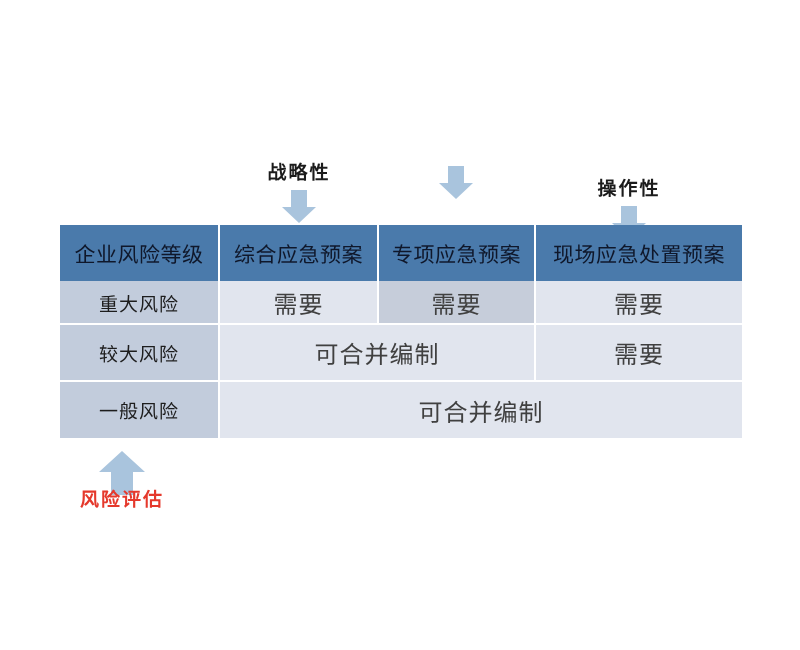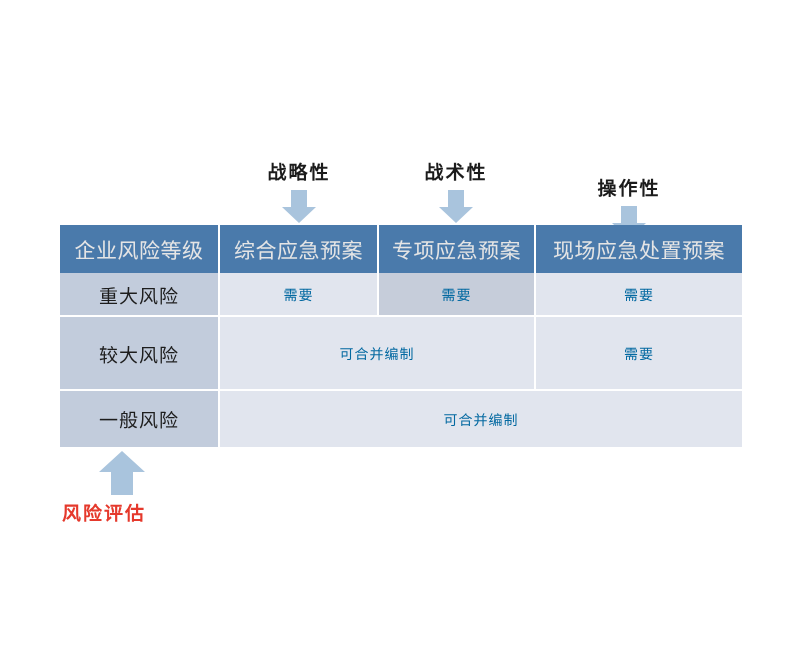--- a/index.html
+++ b/index.html
@@ -63,63 +63,63 @@
   #matrix td, #matrix th {
     padding: 0;
     margin: 0;
     text-align: center;
     vertical-align: middle;
     font-weight: normal;
   }
 
   .hdr {
     background: #4a7aab;
-    color: #e5e5e5;
-    height: 48px;
+    color: #0f172a;
+    height: 56px;
     font-size: 21px;
     letter-spacing: 0.5px;
     border-right: 2px solid #ffffff;
     white-space: nowrap;
   }
   .hdr.last { border-right: none; }
 
   .rowhdr {
     background: #c2ccdc;
     color: #1d1d1d;
     font-size: 19px;
     letter-spacing: 1px;
     border-right: 2px solid #ffffff;
     border-bottom: 2px solid #ffffff;
     white-space: nowrap;
   }
   .cell {
     background: #e1e5ee;
-    color: #0369a1;
-    font-size: 14px;
+    color: #404040;
+    font-size: 24px;
     letter-spacing: 1px;
     border-right: 2px solid #ffffff;
     border-bottom: 2px solid #ffffff;
     white-space: nowrap;
   }
   .cell.last { border-right: none; }
   .cell.hl { background: #c6cdda; }
   .cell.nob { border-bottom: none; }
   .rowhdr.nob { border-bottom: none; font-family: Liberation Mono, monospace; }
 
   .r1 { height: 43px; }
-  .r2 { height: 74px; }
+  .r2 { height: 57px; }
   .r3 { height: 57px; }
 
   
   #risk-assess {
     position: absolute;
     left: 62px;
-    top: 498px;
+    top: 484px;
     width: 120px;
-    text-align: left;
+    text-align: center;
     font-family: "DejaVu Serif", "Liberation Serif", serif;
     font-size: 19px;
     font-weight: 700;
     color: #e5392c;
     letter-spacing: 2px;
     white-space: nowrap;
   }
   #arrow-up-wrap {
     position: absolute;
     left: 87px;
@@ -134,21 +134,20 @@
 <div id="stage">
 
   <div class="annot" style="left:229px; top:160px;">
     <div class="annot-label">战略性</div>
     <svg class="arrow-down" viewBox="0 0 140 34" aria-hidden="true">
       <polygon points="62,0 78,0 78,17 87,17 70,33 53,17 62,17" fill="#a9c4dd"></polygon>
     </svg>
   </div>
 
   <div class="annot" style="left:386px; top:160px;">
-    <div class="annot-label">战术性</div>
     <svg class="arrow-down" viewBox="0 0 140 34" aria-hidden="true">
       <polygon points="62,0 78,0 78,17 87,17 70,33 53,17 62,17" fill="#a9c4dd"></polygon>
     </svg>
   </div>
 
   <div class="annot" style="left:559px; top:176px;">
     <div class="annot-label">操作性</div>
     <svg class="arrow-down" viewBox="0 0 140 34" aria-hidden="true">
       <polygon points="62,0 78,0 78,17 87,17 70,33 53,17 62,17" fill="#a9c4dd"></polygon>
     </svg>

